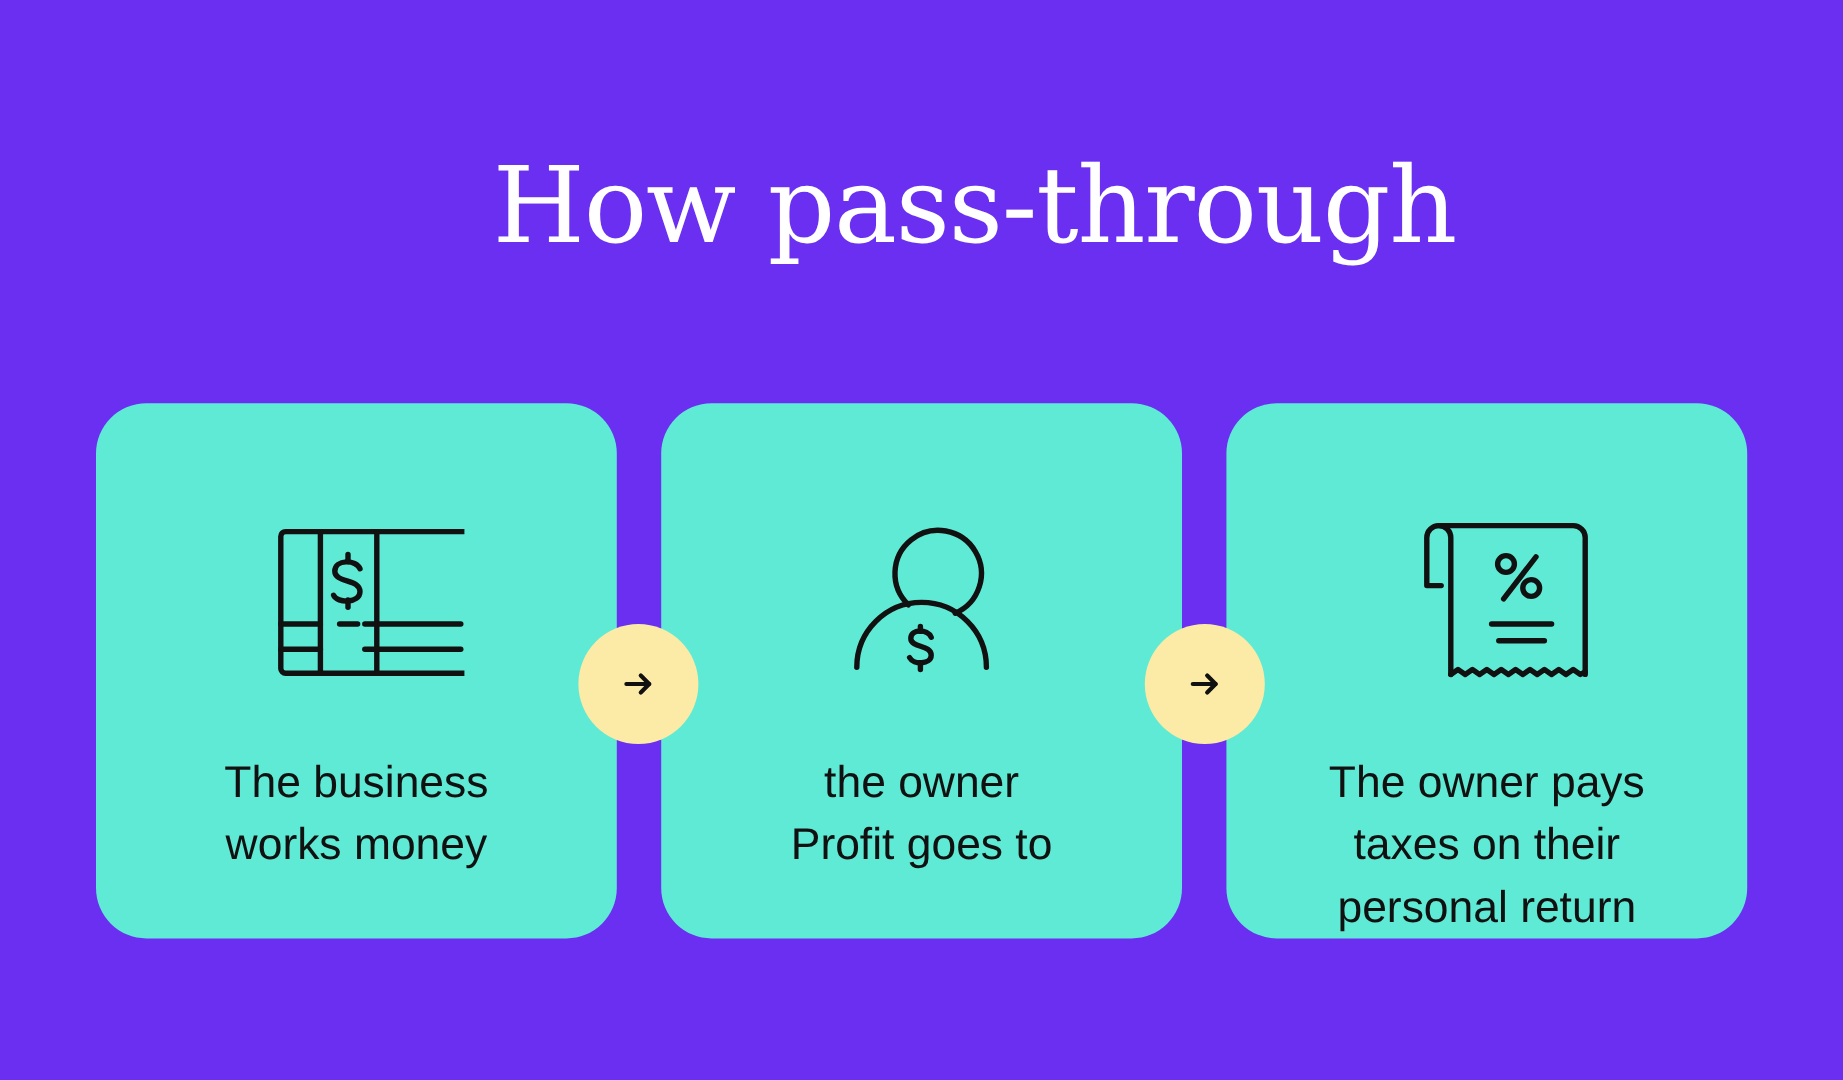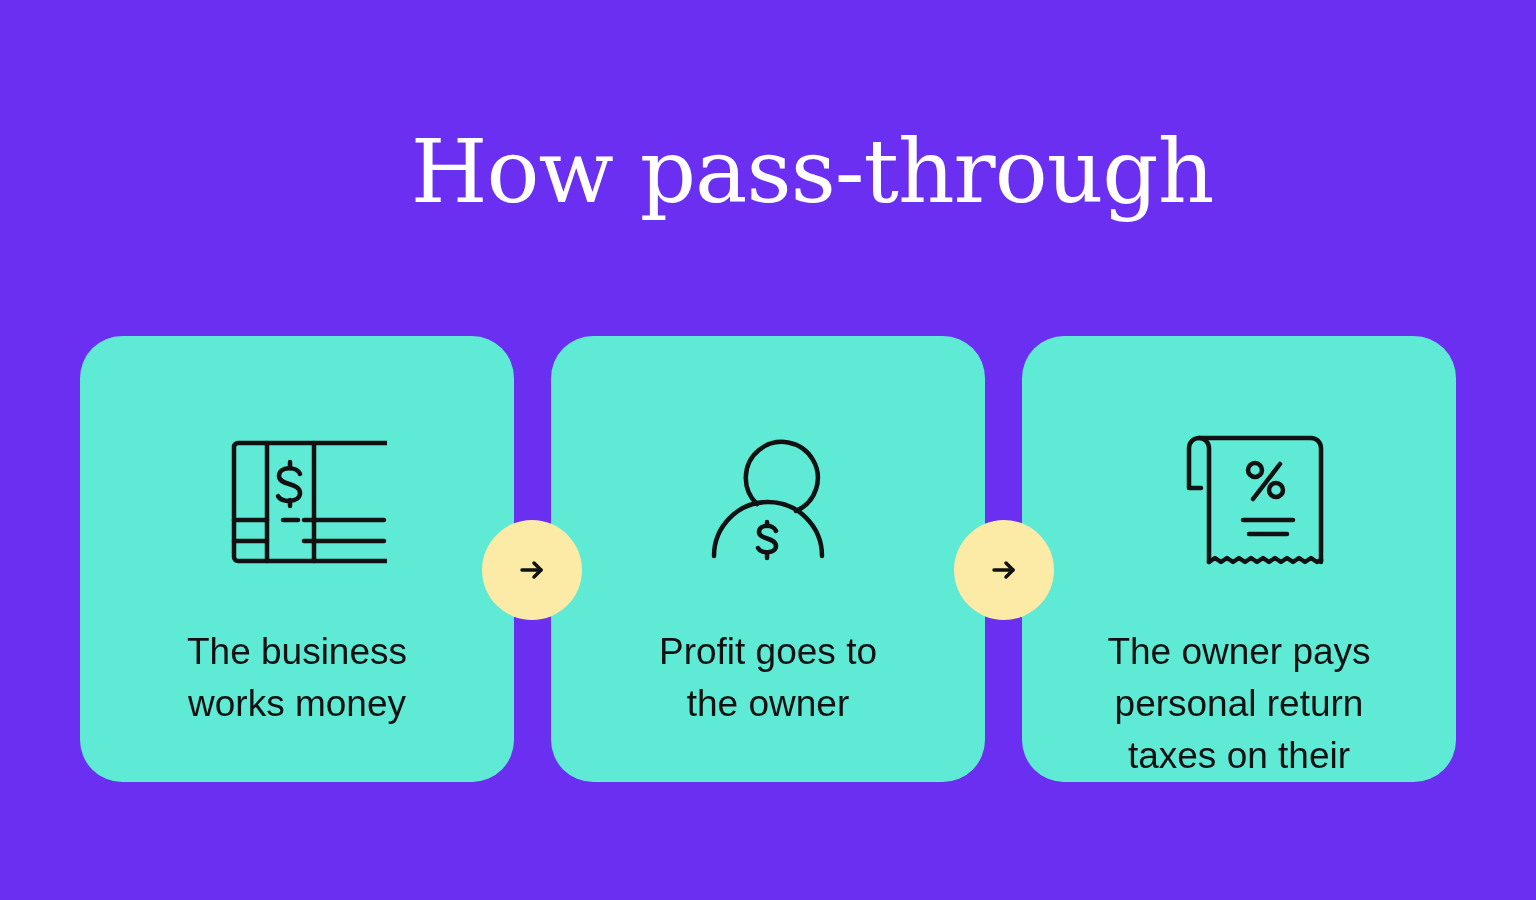--- a/index.html
+++ b/index.html
@@ -81,22 +81,22 @@
   <div class="icon">
     <svg viewBox="0 0 180 150" fill="none" stroke="#111" stroke-width="4.5" stroke-linecap="round" stroke-linejoin="round">
       <path d="M79 78 A36 36 0 1 1 118 85"></path>
       <path d="M36 130 A54 54 0 0 1 144 130"></path>
       <path d="M98 105 C95 98 81 98 81 106 C81 114 98 111 98 120 C98 128 83 128 80 122"></path>
       <line x1="89" y1="96" x2="89" y2="100"></line>
       <line x1="89" y1="127" x2="89" y2="132"></line>
     </svg>
   </div>
   <div class="label">
+    <span>the owner</span>
     <span>Profit goes to</span>
-    <span>the owner</span>
   </div>
 </div>
 
 <div class="arrow-btn" style="left:954px;">
   <svg viewBox="0 0 30 30" fill="none" stroke="#111" stroke-width="3.5" stroke-linecap="round" stroke-linejoin="round">
     <line x1="5" y1="15" x2="24" y2="15"></line>
     <polyline points="17,8 24,15 17,22"></polyline>
   </svg>
 </div>
 
@@ -108,16 +108,16 @@
       <path d="M60 136 L66 132 L72 136 L78 132 L84 136 L90 132 L96 136 L102 132 L108 136 L114 132 L120 136 L126 132 L132 136 L138 132 L144 136 L150 132 L156 136 L162 132 L168 136 L172 134"></path>
       <circle cx="106" cy="44" r="7"></circle>
       <circle cx="127" cy="64" r="7"></circle>
       <line x1="104" y1="73" x2="131" y2="38"></line>
       <line x1="94" y1="94" x2="144" y2="94"></line>
       <line x1="100" y1="108" x2="138" y2="108"></line>
     </svg>
   </div>
   <div class="label">
     <span>The owner pays</span>
+    <span>taxes on their</span>
     <span>personal return</span>
-    <span>taxes on their</span>
   </div>
 </div>
 
 </body></html>

